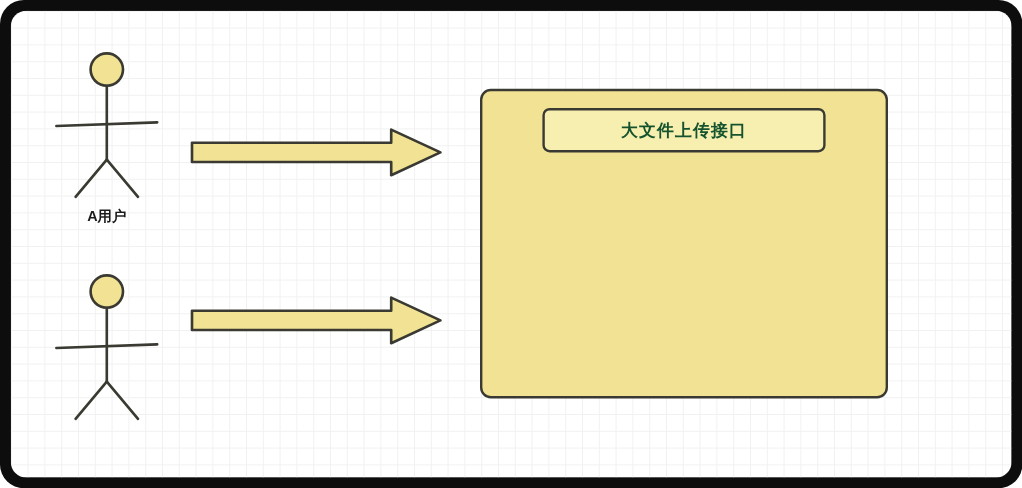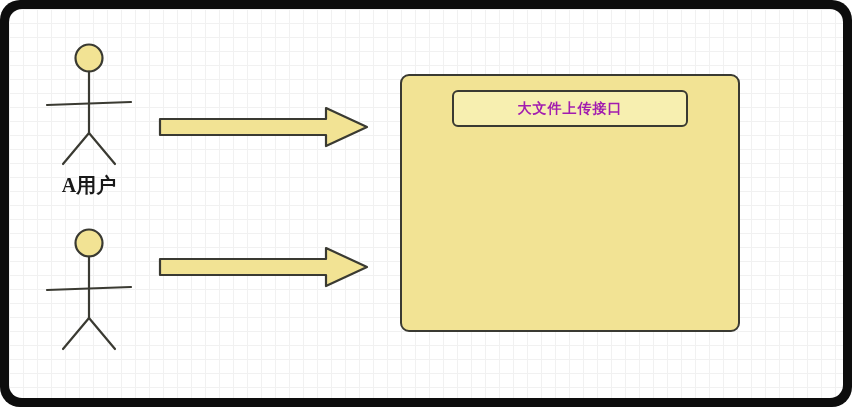--- a/index.html
+++ b/index.html
@@ -35,24 +35,23 @@
   .actor {
     position: absolute;
     width: 100px;
     text-align: center;
   }
   .actor-a { left: 30px; top: 33px; }
   .actor-b { left: 30px; top: 218px; }
   .actor svg { display: block; margin: 0 auto; }
   .actor-label {
     margin-top: 2px;
-    font-size: 20px;
+    font-size: 12px;
     font-weight: bold;
     color: #1a1a1a;
-    font-family: Liberation Serif, serif;
   }
   .arrow {
     position: absolute;
     width: 212px;
     height: 44px;
   }
   .arrow-a { left: 149px; top: 96px; }
   .arrow-b { left: 149px; top: 236px; }
   .container-box {
     position: absolute;
@@ -76,21 +75,21 @@
     background: #f7efb0;
     border: 2px solid #3a3a32;
     border-radius: 6px;
     display: flex;
     align-items: center;
     justify-content: center;
   }
   .iface-label {
     font-size: 14px;
     font-weight: bold;
-    color: #a21caf;
+    color: #14532d;
     letter-spacing: 1px;
   }
 </style>
 </head>
 <body>
 
 <div class="stage">
   <div class="frame">
     <div class="canvas">
 

